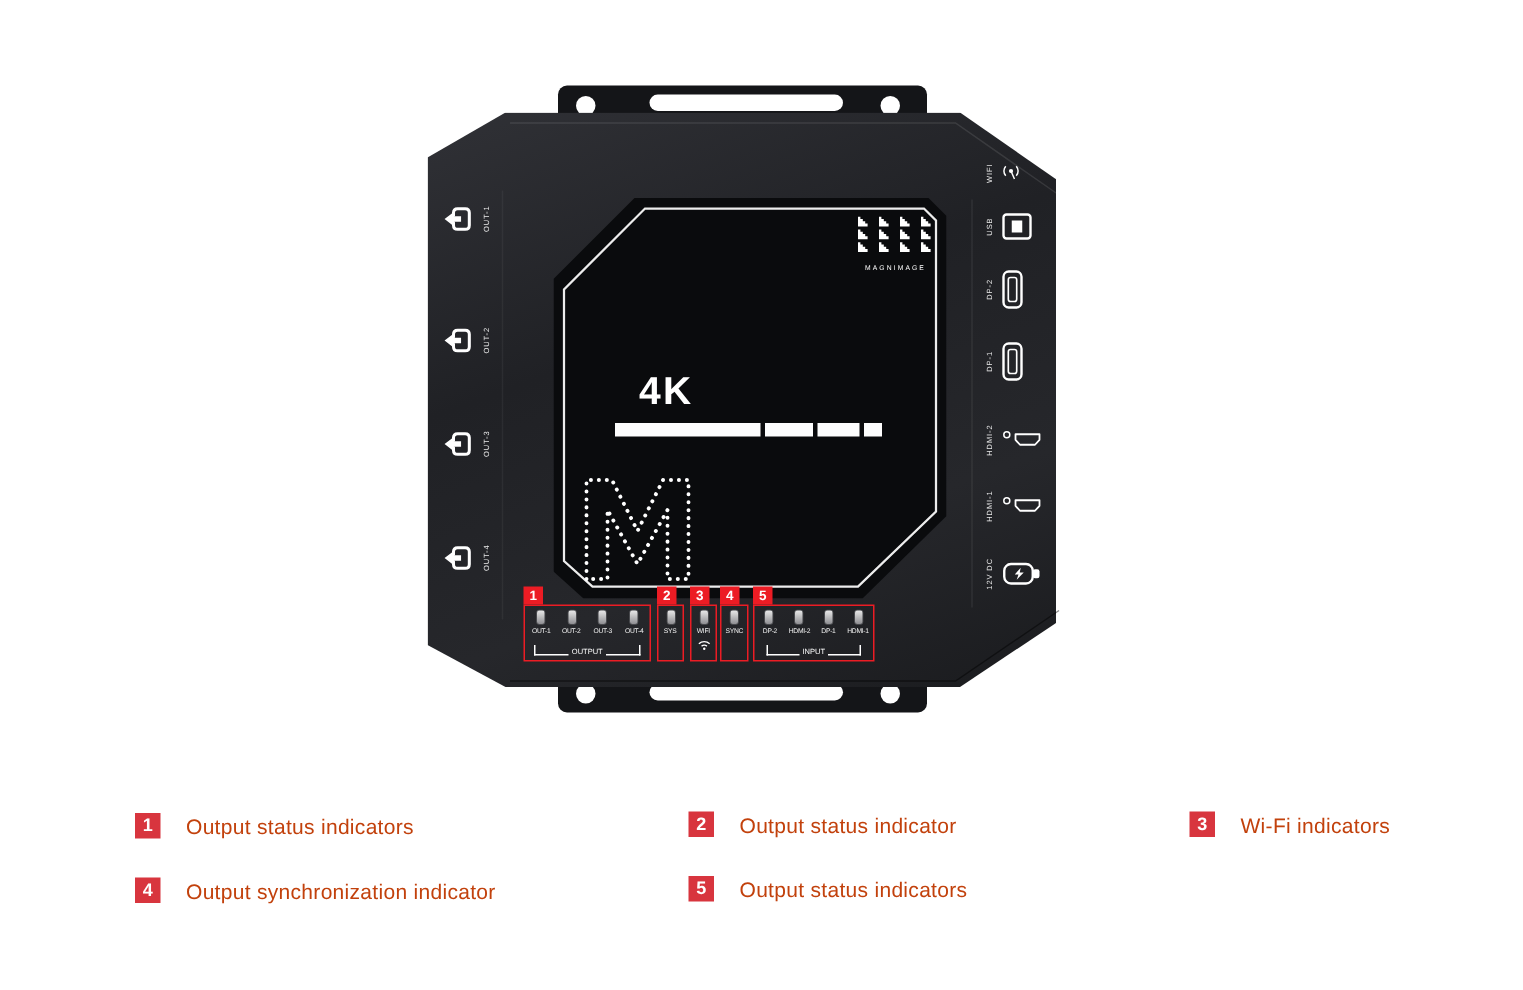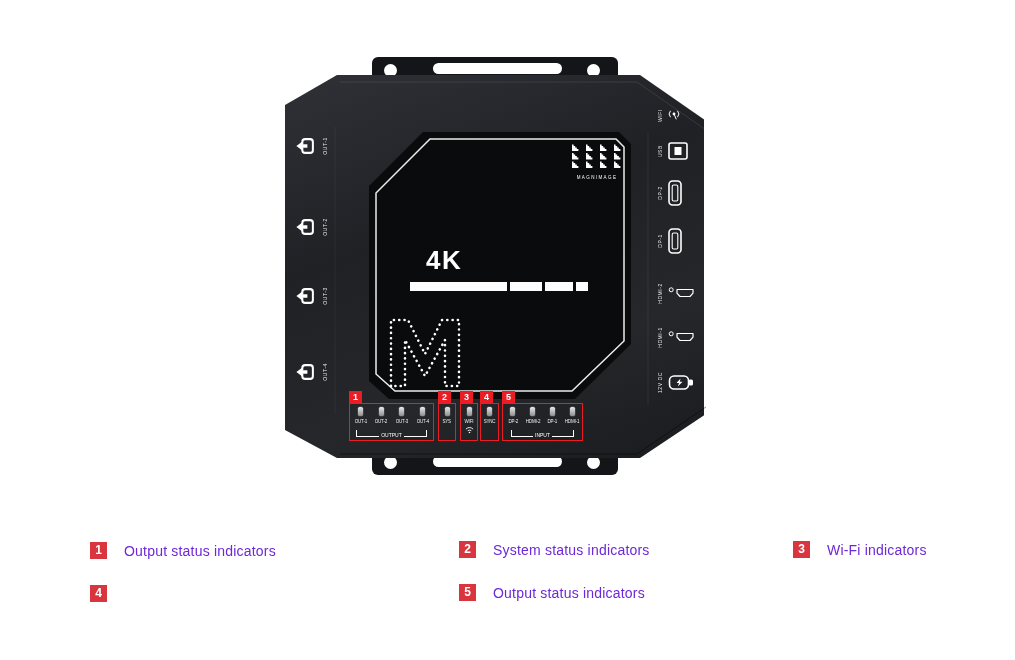--- a/index.html
+++ b/index.html
@@ -46,21 +46,21 @@
   .bkt{position:absolute;bottom:3px;display:flex;align-items:flex-end;color:#fff;
        font-size:5px;line-height:5px;}
   .bkt .l{flex:1;height:6px;border-left:1px solid #fff;border-bottom:1px solid #fff;}
   .bkt .r{flex:1;height:6px;border-right:1px solid #fff;border-bottom:1px solid #fff;}
   .bkt .t{padding:0 2px;transform:translateY(1px);}
 
   
   .leg{position:absolute;display:flex;align-items:center;gap:17px;}
   .legsq{width:17px;height:17px;background:#d8353e;color:#fff;font-size:12px;font-weight:bold;
          text-align:center;line-height:17px;flex:0 0 auto;}
-  .leglab{font-size:14px;color:#6d28d9;letter-spacing:.2px;font-weight:500;}
+  .leglab{font-size:14px;color:#c2410c;letter-spacing:.2px;font-weight:500;}
 </style>
 </head>
 <body>
 
 <div class="page">
 
   <div class="bracket top">
     <div class="hole" style="left:11.5px;top:6.5px;"></div>
     <div class="hole" style="left:214.5px;top:6.5px;"></div>
     <div class="slot" style="top:6px;"></div>
@@ -284,27 +284,28 @@
     </div>
 
   </div>
 
   <div class="leg" style="left:90px;top:542px;">
     <span class="legsq">1</span>
     <span class="leglab">Output status indicators</span>
   </div>
   <div class="leg" style="left:459px;top:541px;">
     <span class="legsq">2</span>
-    <span class="leglab">System status indicators</span>
+    <span class="leglab">Output status indicator</span>
   </div>
   <div class="leg" style="left:793px;top:541px;">
     <span class="legsq">3</span>
     <span class="leglab">Wi-Fi indicators</span>
   </div>
   <div class="leg" style="left:90px;top:585px;">
     <span class="legsq">4</span>
+    <span class="leglab">Output synchronization indicator</span>
   </div>
   <div class="leg" style="left:459px;top:584px;">
     <span class="legsq">5</span>
     <span class="leglab">Output status indicators</span>
   </div>
 
 </div>
 
 </body></html>

